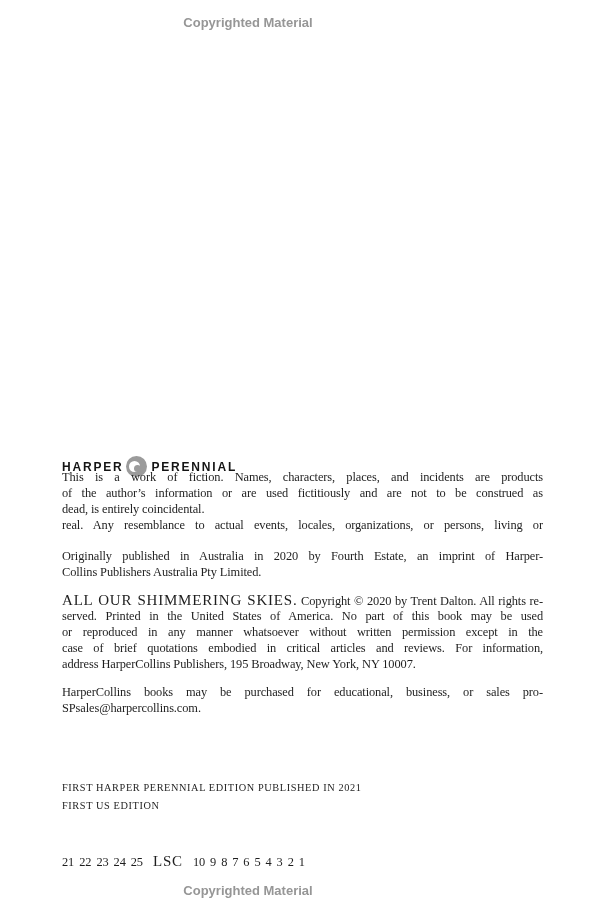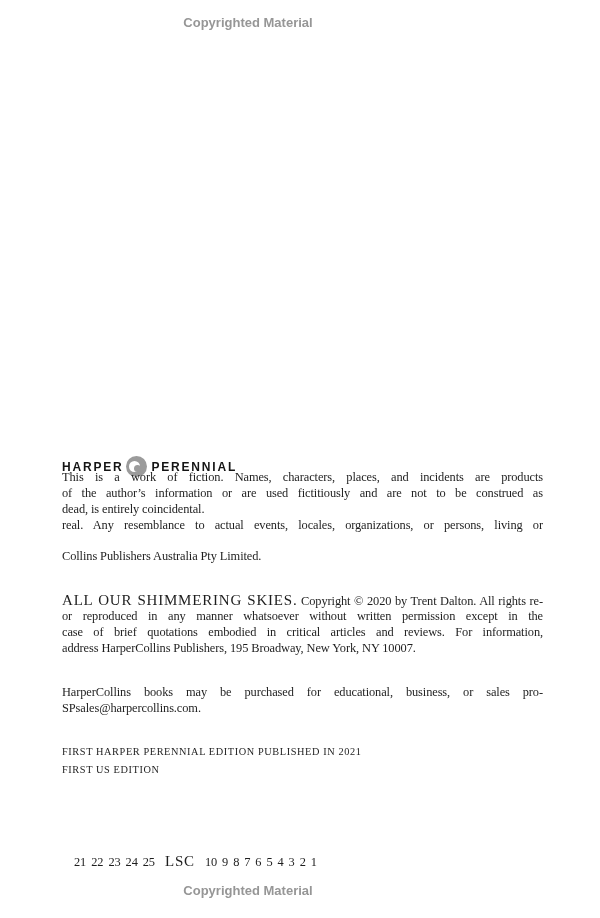--- a/index.html
+++ b/index.html
@@ -51,21 +51,21 @@
   }
   .line.j{
     text-align:justify;text-align-last:justify;white-space:normal;
   }
   .sc{font-size:15px;letter-spacing:0.8px;}
   .gap{margin:0 10px;}
   .edition .line{
     height:18px;line-height:18px;font-size:10.3px;letter-spacing:0.6px;
   }
   .isbn .line{height:17px;line-height:17px;}
-  .printer .line{word-spacing:2px;margin-left:12px;}
+  .printer .line{word-spacing:2px;}
 </style>
 </head>
 <body>
 
 <div class="page">
 
   <div class="watermark top">Copyrighted Material</div>
 
   <div class="logo">
     <span class="wordmark">HARPER</span>
@@ -77,36 +77,38 @@
   </div>
 
   <div class="block" style="top:469px">
       <div class="line j"><span>This is a work of fiction. Names, characters, places, and incidents are products</span></div>
       <div class="line j"><span>of the author’s information or are used fictitiously and are not to be construed as</span></div>
       <div class="line"><span>dead, is entirely coincidental.</span></div>
       <div class="line j"><span>real. Any resemblance to actual events, locales, organizations, or persons, living or</span></div>
     </div>
 
   <div class="block" style="top:548px">
+      <div class="line j"><span>Originally published in Australia in 2020 by Fourth Estate, an imprint of Harper-</span></div>
       <div class="line"><span>Collins Publishers Australia Pty Limited.</span></div>
     </div>
 
   <div class="block" style="top:592px">
       <div class="line j"><span class="sc">ALL OUR SHIMMERING SKIES.</span><span> Copyright © 2020 by Trent Dalton. All rights re-</span></div>
+      <div class="line j"><span>served. Printed in the United States of America. No part of this book may be used</span></div>
       <div class="line j"><span>or reproduced in any manner whatsoever without written permission except in the</span></div>
       <div class="line j"><span>case of brief quotations embodied in critical articles and reviews. For information,</span></div>
       <div class="line"><span>address HarperCollins Publishers, 195 Broadway, New York, NY 10007.</span></div>
     </div>
 
   <div class="block" style="top:684px">
       <div class="line j"><span>HarperCollins books may be purchased for educational, business, or sales pro-</span></div>
       <div class="line"><span>SPsales@harpercollins.com.</span></div>
     </div>
 
-  <div class="block edition" style="top:743px">
+  <div class="block edition" style="top:779px">
       <div class="line"><span>FIRST HARPER PERENNIAL EDITION PUBLISHED IN 2021</span></div>
       <div class="line"><span>FIRST US EDITION</span></div>
     </div>
 
 
 
   <div class="block printer" style="top:853px">
       <div class="line"><span>21 22 23 24 25</span><span class="sc gap">LSC</span><span>10 9 8 7 6 5 4 3 2 1</span></div>
     </div>
 

